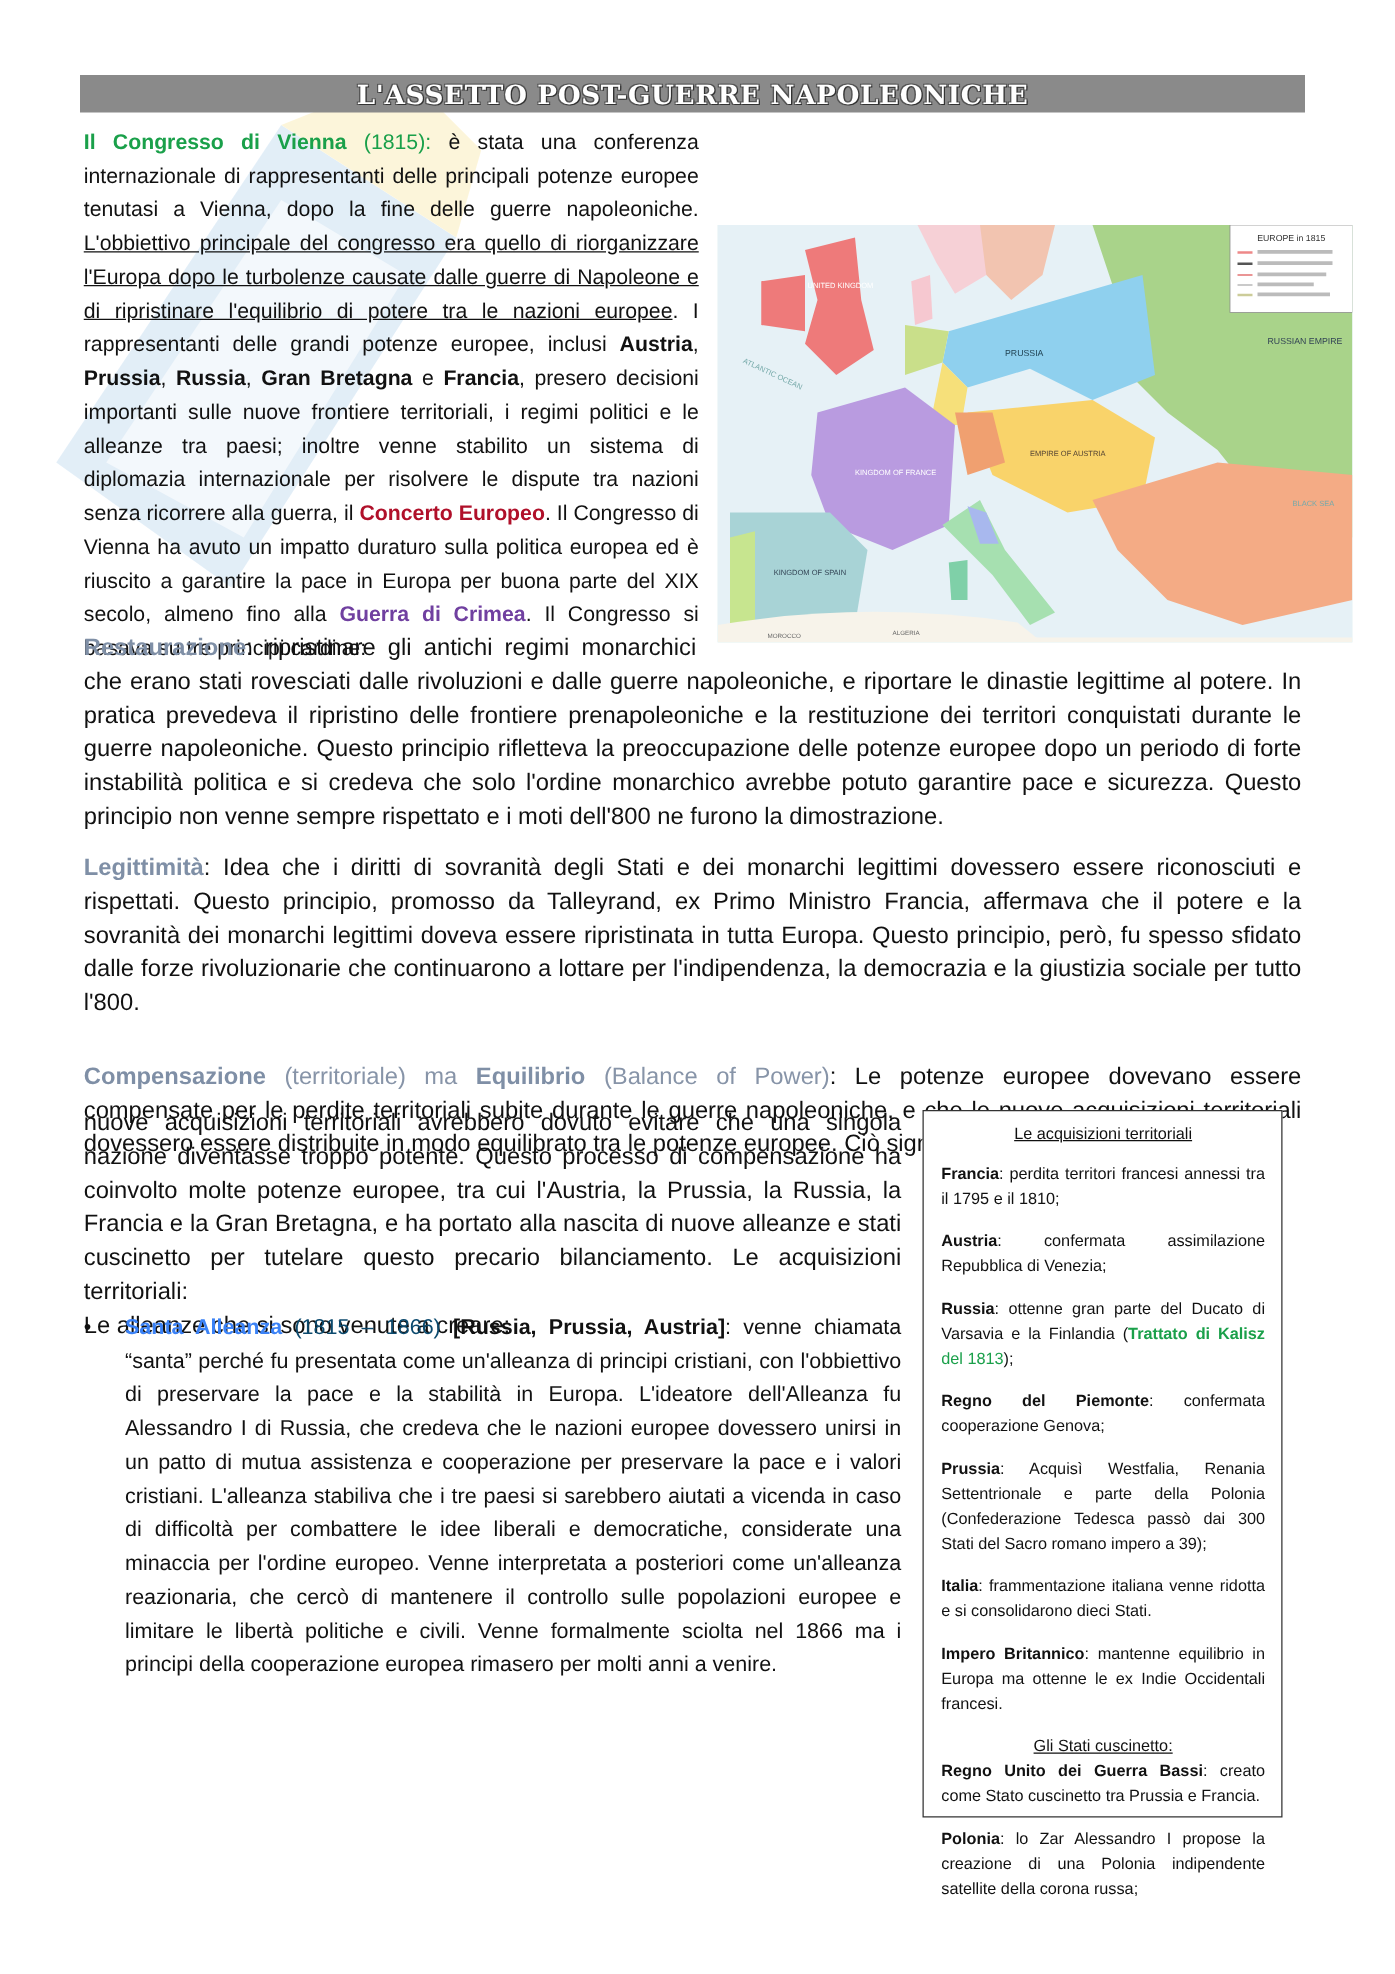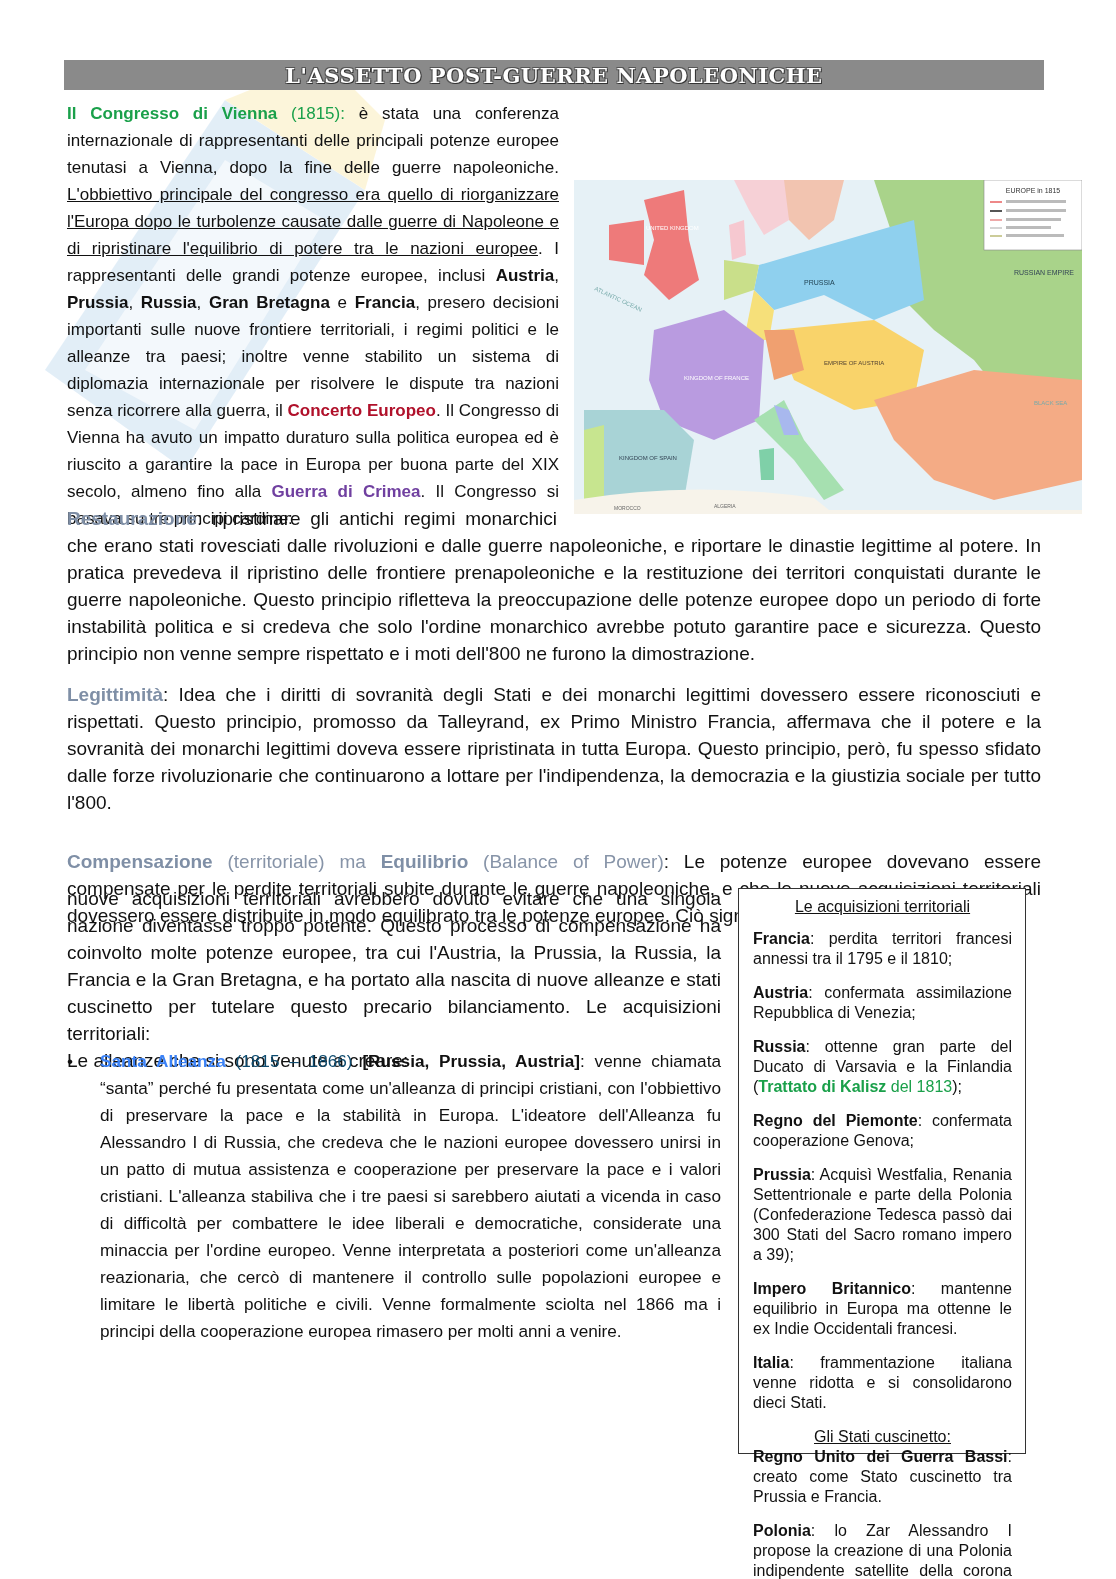--- a/index.html
+++ b/index.html
@@ -37,21 +37,21 @@
     .map {
       position: absolute; left: 574px; top: 180px; width: 508px; height: 334px;
       background: #e8f2f6; overflow: hidden;
     }
     .map svg { width: 100%; height: 100%; display: block; }
     .sec { position: absolute; left: 67px; width: 974px; font-size: 19px; line-height: 27px; text-align: justify; }
     .narrow { width: 654px; }
     .box {
       position: absolute; left: 738px; top: 888px; width: 288px; height: 566px;
       border: 1.5px solid #333; box-sizing: border-box; padding: 8px 13px 20px 14px;
-      font-size: 16px; line-height: 20px; text-align: justify; background: #fff;
+      font-size: 13px; line-height: 20px; text-align: justify; background: #fff;
     }
     .box .box-title { text-align: center; text-decoration: underline; margin: 0 0 12px 0; }
     .box p { margin: 0 0 14px 0; }
     .box .box-sub { text-align: center; text-decoration: underline; margin: 0; }
     .bullet-list { position: absolute; left: 67px; top: 1048px; width: 654px; margin: 0; padding: 0; list-style: none; }
     .bullet-list li { position: relative; padding-left: 33px; font-size: 17.2px; line-height: 27px; text-align: justify; }
     .bullet-list li .dot { position: absolute; left: 0; top: 0; }
   </style>
 </head>
 <body>
@@ -161,18 +161,18 @@
   </li>
 </ul>
 
 <div class="box">
   <div class="box-title">Le acquisizioni territoriali</div>
   <p><span class="b">Francia</span><span>: perdita territori francesi annessi tra il 1795 e il 1810;</span></p>
   <p><span class="b">Austria</span><span>: confermata assimilazione Repubblica di Venezia;</span></p>
   <p><span class="b">Russia</span><span>: ottenne gran parte del Ducato di Varsavia e la Finlandia (</span><span class="green-b">Trattato di Kalisz</span><span class="green"> del 1813</span><span>);</span></p>
   <p><span class="b">Regno del Piemonte</span><span>: confermata cooperazione Genova;</span></p>
   <p><span class="b">Prussia</span><span>: Acquisì Westfalia, Renania Settentrionale e parte della Polonia (Confederazione Tedesca passò dai 300 Stati del Sacro romano impero a 39);</span></p>
+  <p><span class="b">Italia</span><span>: frammentazione italiana venne ridotta e si consolidarono dieci Stati.</span></p>
   <p><span class="b">Impero Britannico</span><span>: mantenne equilibrio in Europa ma ottenne le ex Indie Occidentali francesi.</span></p>
-  <p><span class="b">Italia</span><span>: frammentazione italiana venne ridotta e si consolidarono dieci Stati.</span></p>
   <div class="box-sub">Gli Stati cuscinetto:</div>
   <p><span class="b">Regno Unito dei Guerra Bassi</span><span>: creato come Stato cuscinetto tra Prussia e Francia.</span></p>
   <p><span class="b">Polonia</span><span>: lo Zar Alessandro I propose la creazione di una Polonia indipendente satellite della corona russa;</span></p>
 </div>
 
 </body></html>

